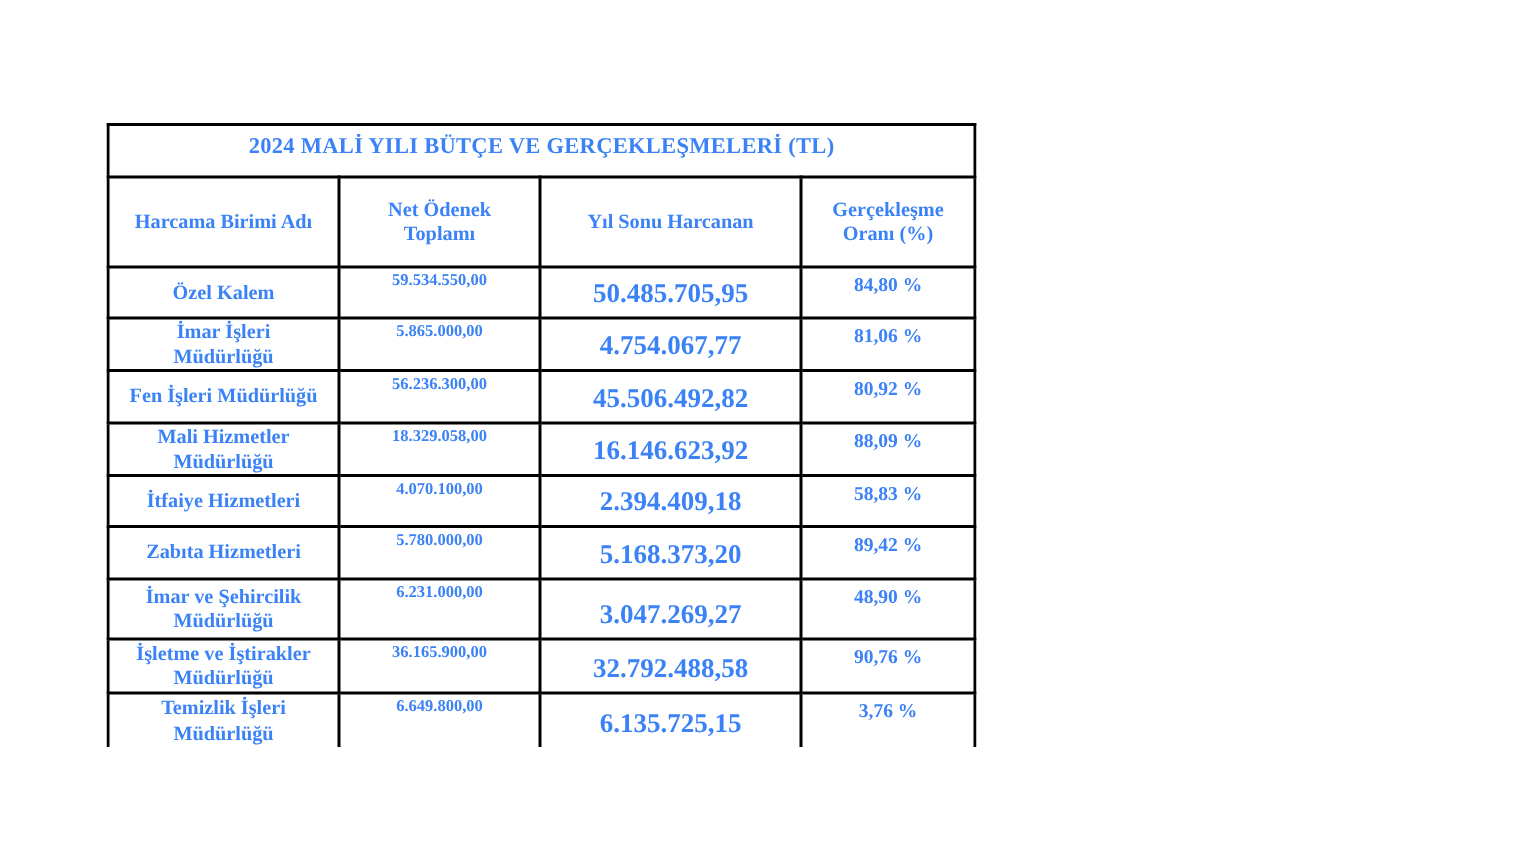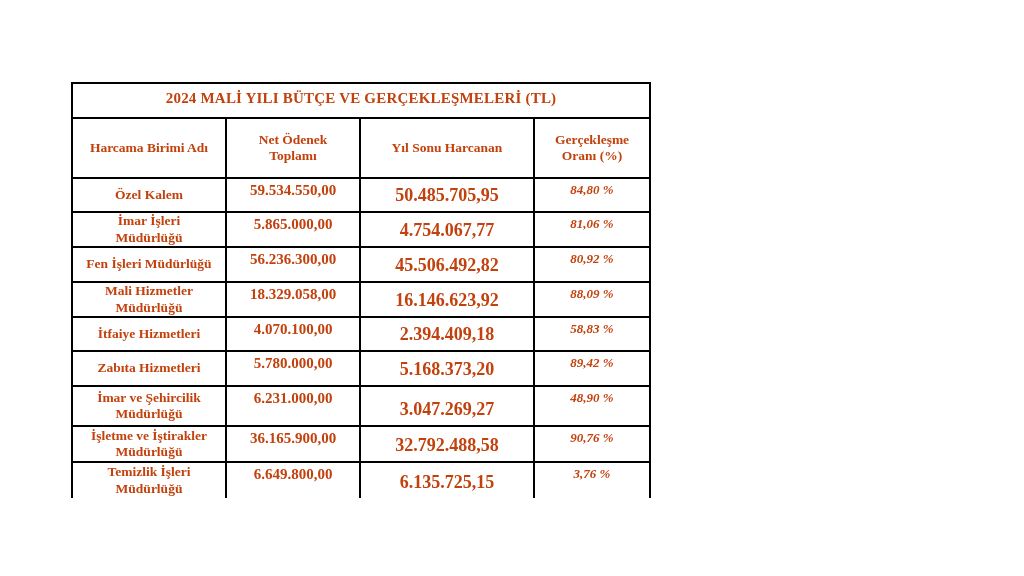--- a/index.html
+++ b/index.html
@@ -22,21 +22,21 @@
     left: 71px;
     top: 82px;
     width: 580px;
     height: 425px;
     overflow: hidden;
   }
   table.budget {
     border-collapse: collapse;
     table-layout: fixed;
     width: 578px;
-    color: #c2410c;
+    color: #3b82f6;
   }
   table.budget td {
     border: 2px solid #000000;
     overflow: hidden;
     font-weight: bold;
     text-align: center;
     white-space: pre-line;
     line-height: 1.2;
   }
   td.title-cell {
@@ -49,34 +49,33 @@
     font-size: 13.5px;
     vertical-align: middle;
     line-height: 1.3;
   }
   td.c-unit {
     font-size: 13.5px;
     vertical-align: middle;
     padding: 0 2px;
   }
   td.c-net {
-    font-size: 15px;
+    font-size: 11px;
     vertical-align: top;
     padding-top: 2px;
   }
   td.c-spent {
     font-size: 18px;
     vertical-align: bottom;
     padding-bottom: 4px;
   }
   td.c-ratio {
     font-size: 13px;
     vertical-align: top;
     padding-top: 3px;
-    font-style: italic;
   }
   tr.last-row td {
     border-bottom: none;
   }
 </style>
 </head>
 <body>
 
 <div class="page">
   <div class="table-wrap">

